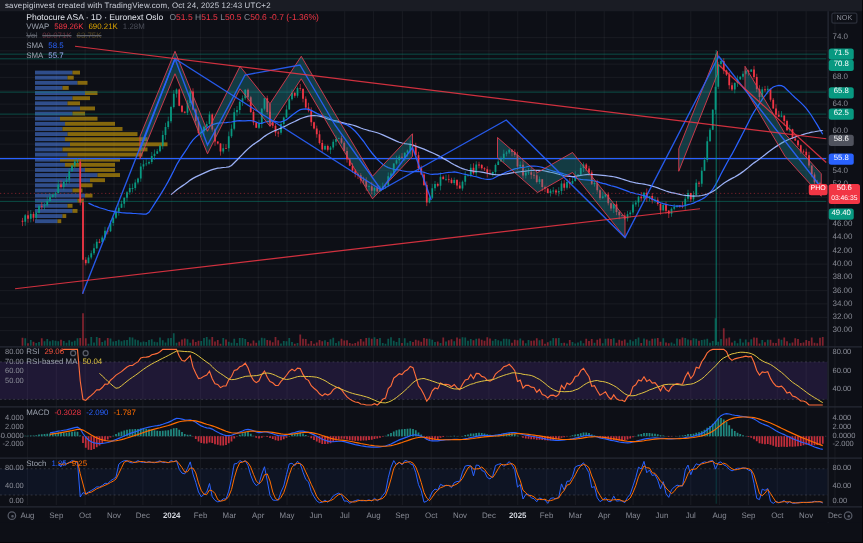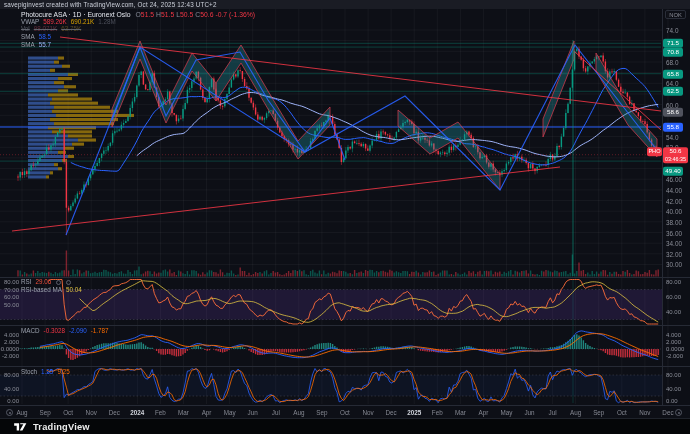--- a/index.html
+++ b/index.html
@@ -341,21 +341,14 @@
       <div class="t-lab" style="left: 506.47px;">May</div>
       <div class="t-lab" style="left: 529.54px;">Jun</div>
       <div class="t-lab" style="left: 552.61px;">Jul</div>
       <div class="t-lab" style="left: 575.68px;">Aug</div>
       <div class="t-lab" style="left: 598.75px;">Sep</div>
       <div class="t-lab" style="left: 621.82px;">Oct</div>
       <div class="t-lab" style="left: 644.89px;">Nov</div>
       <div class="t-lab" style="left: 667.96px;">Dec</div>
     </div>
 
-  <div id="footer">
-    <svg width="15" height="12" viewBox="0 0 22 18">
-      <path d="M1.5 3.5h7.4v10.6H5.3V7H1.5z" fill="#fff"></path>
-      <path d="M10.6 3.5h9.2l-5.9 10.6h-4l5.4-9.2h-4.7z" fill="#fff"></path>
-    </svg>
-    <span class="brand">TradingView</span>
-  </div>
 
 </div>
 
 </body></html>

